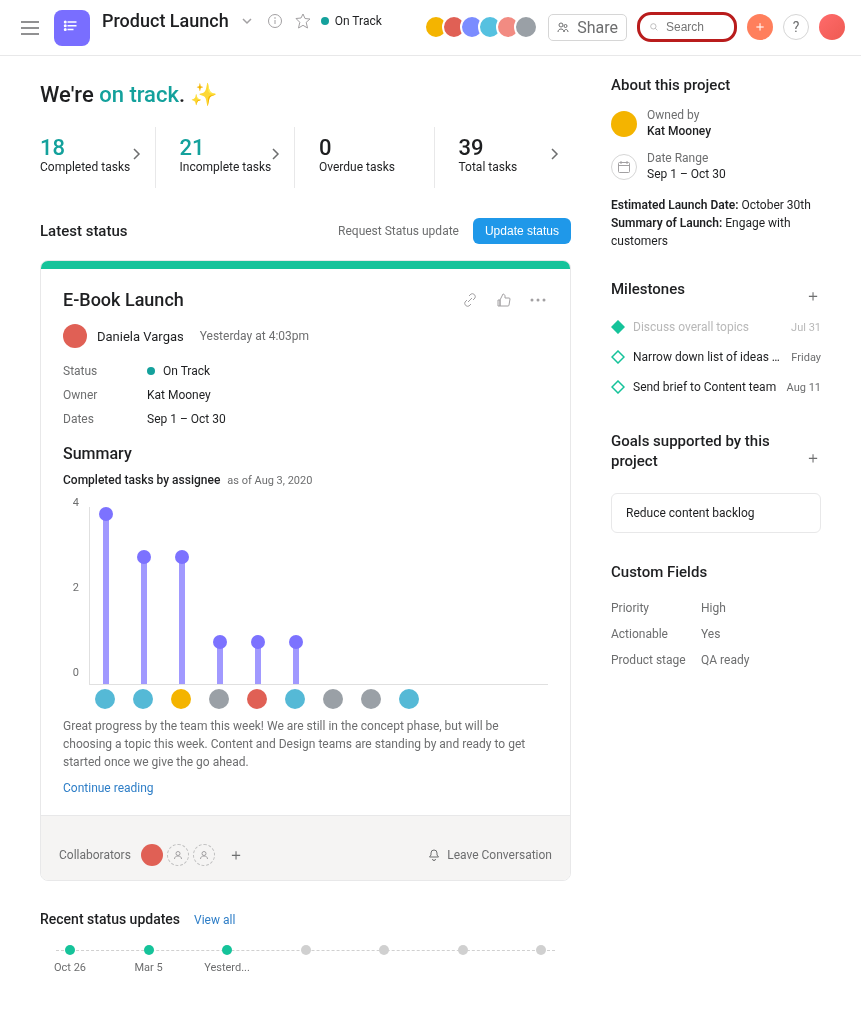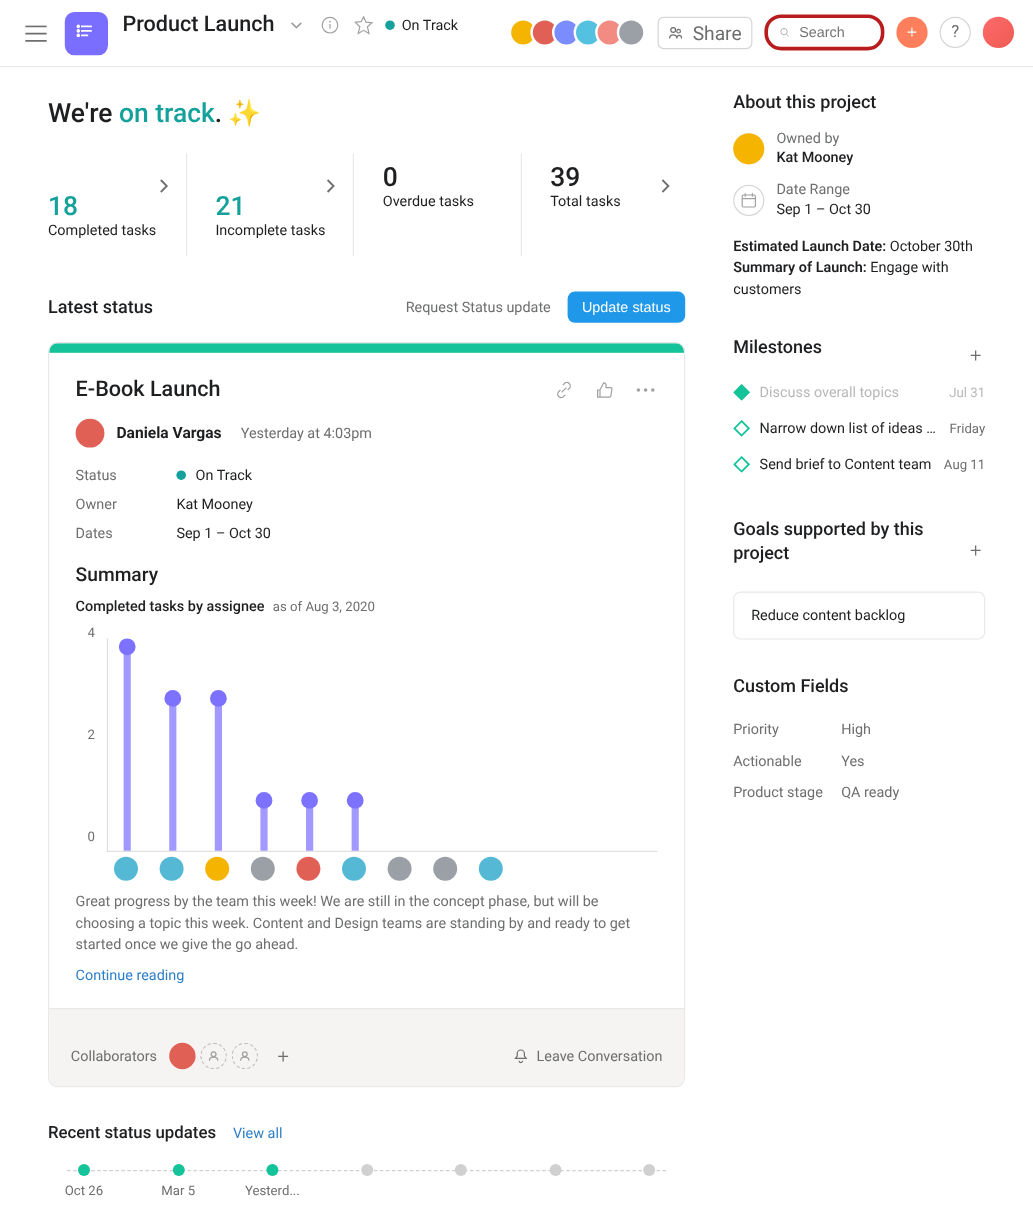--- a/index.html
+++ b/index.html
@@ -109,42 +109,42 @@
   .headline { font-size: 22px; font-weight: 500; margin: 6px 0 20px 0; }
   .headline .ot { color: var(--teal); }
   .sparkle { display:inline-block; }
   
   .stats { display: flex; gap: 2px; margin-bottom: 30px;}
   .stat {
     flex: 1; padding: 8px 14px 14px 0; position: relative;
   }
   .stat + .stat { border-left: 1px solid var(--border); padding-left: 24px;}
   .stat .num { font-size: 22px; font-weight: 500; }
-  .stat.teal .num { color: var(--teal); margin-top: 24px; }
+  .stat.teal .num { color: var(--teal); }
   .stat .lbl { font-size: 12px; color: var(--text); margin-top: 0; }
   .stat .chev { position: absolute; right: 12px; top: 20px; color: #6d6e6f;}
   
   .lshead { display: flex; align-items: center; margin-bottom: 16px; }
   .lshead h3 { font-size: 15px; font-weight: 500; margin: 0; flex: 1; }
   .linkish { color: var(--muted); font-size: 12px; margin-right: 14px; cursor: pointer;}
   .primary-btn {
     background: #1f98e9; color: white; border-radius: 6px;
     padding: 6px 12px; font-size: 12px; border: none; cursor: pointer;
   }
   
   .card {
     border: 1px solid var(--border); border-radius: 8px; overflow: hidden;
   }
   .card-green-bar { height: 8px; background: #15c39a; }
   .card-body { padding: 20px 22px; }
   .card-title-row { display: flex; align-items: center;}
   .card-title { font-size: 18px; font-weight: 500; flex:1;}
   .card-actions { display: flex; gap: 14px; color: #a2a0a2; }
   .author-row { display: flex; align-items: center; gap: 10px; margin: 14px 0 16px 0;}
-  .author-name { font-weight: 700; font-size: 13px; }
+  .author-name { font-weight: 400; font-size: 13px; }
   .timestamp { color: var(--muted); font-size: 12px; margin-left: 6px;}
   .meta-grid { display: grid; grid-template-columns: 84px 1fr; row-gap: 10px; font-size: 12px; margin-bottom: 18px;}
   .meta-grid .k { color: var(--muted); }
   .ontrack { display: flex; align-items: center; gap: 8px; }
   .summary-h { font-size: 16px; font-weight: 500; margin: 0 0 10px 0; }
   .sub-h { font-size: 12px; font-weight: 500; }
   .sub-h .asof { font-weight: 400; color: var(--muted); font-size: 11px; margin-left: 4px;}
   
   .chart { position: relative; height: 200px; margin: 20px 0 10px 0; }
   .y-axis { position: absolute; left: 0; top: 0; bottom: 22px; width: 20px; }
@@ -185,21 +185,21 @@
   .collab-avs .ph {
     width: 22px; height: 22px; border-radius: 50%; border: 1px dashed #c0c0c0;
     display: flex; align-items: center; justify-content: center; color: #a2a0a2;
   }
   .add-collab {
     width: 22px; height: 22px; display: flex; align-items: center; justify-content: center;
     color: #6d6e6f; cursor: pointer; font-size: 16px;
   }
   
   .recent { margin-top: 30px; }
-  .recent-head { display: flex; align-items: center; gap: 14px; }
+  .recent-head { display: flex; align-items: flex-end; gap: 14px; }
   .recent-head h3 { font-size: 14px; font-weight: 500; margin: 0;}
   .viewall { color: #2e7ec7; font-size: 12px; cursor: pointer;}
   .timeline {
     position: relative; margin: 18px 0 0 0; height: 40px;
   }
   .tl-line { position: absolute; left: 16px; right: 16px; top: 5px; border-top: 1px dashed #d0d0d0;}
   .tl-dots { position: absolute; left: 0; right: 0; top: 0; display: flex; justify-content: space-between;}
   .tl-col { width: 60px; display: flex; flex-direction: column; align-items: center; gap: 6px;}
   .tl-dot { width: 10px; height: 10px; border-radius: 50%; background: #d0d0d0;}
   .tl-dot.g { background: #15c39a; }

